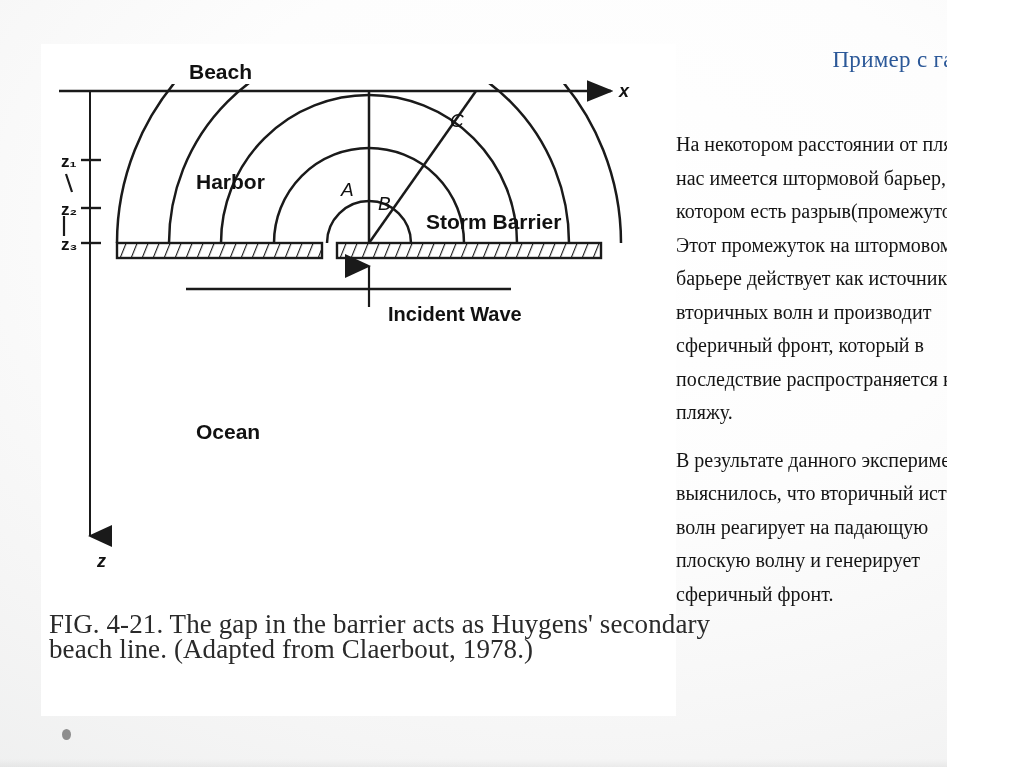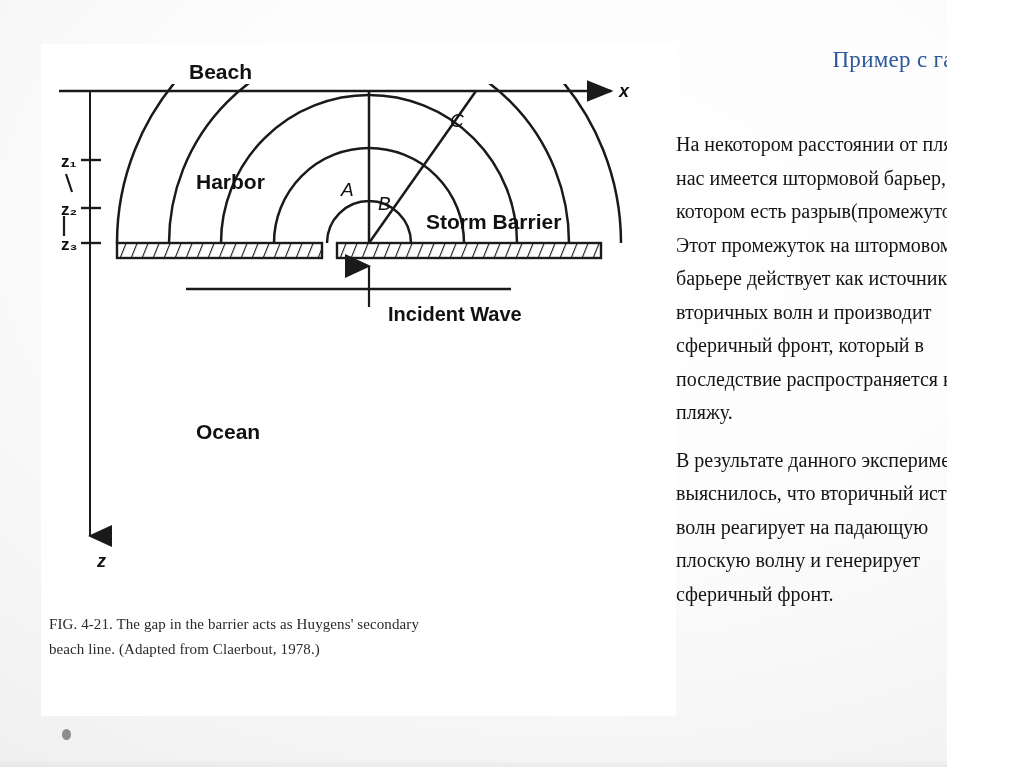--- a/index.html
+++ b/index.html
@@ -52,21 +52,21 @@
     height: 560px;
     display: block;
   }
 
   #figure-caption {
     position: absolute;
     left: 8px;
     top: 568px;
     width: 618px;
     font-family: "Liberation Serif", serif;
-    font-size: 15px;
+    font-size: 27px;
     line-height: 25px;
     color: #2a2a2a;
     text-align: justify;
     letter-spacing: 0.1px;
   }
   #figure-caption .cap-line { display: block; white-space: nowrap; }
 
   
   #title {
     position: absolute;

